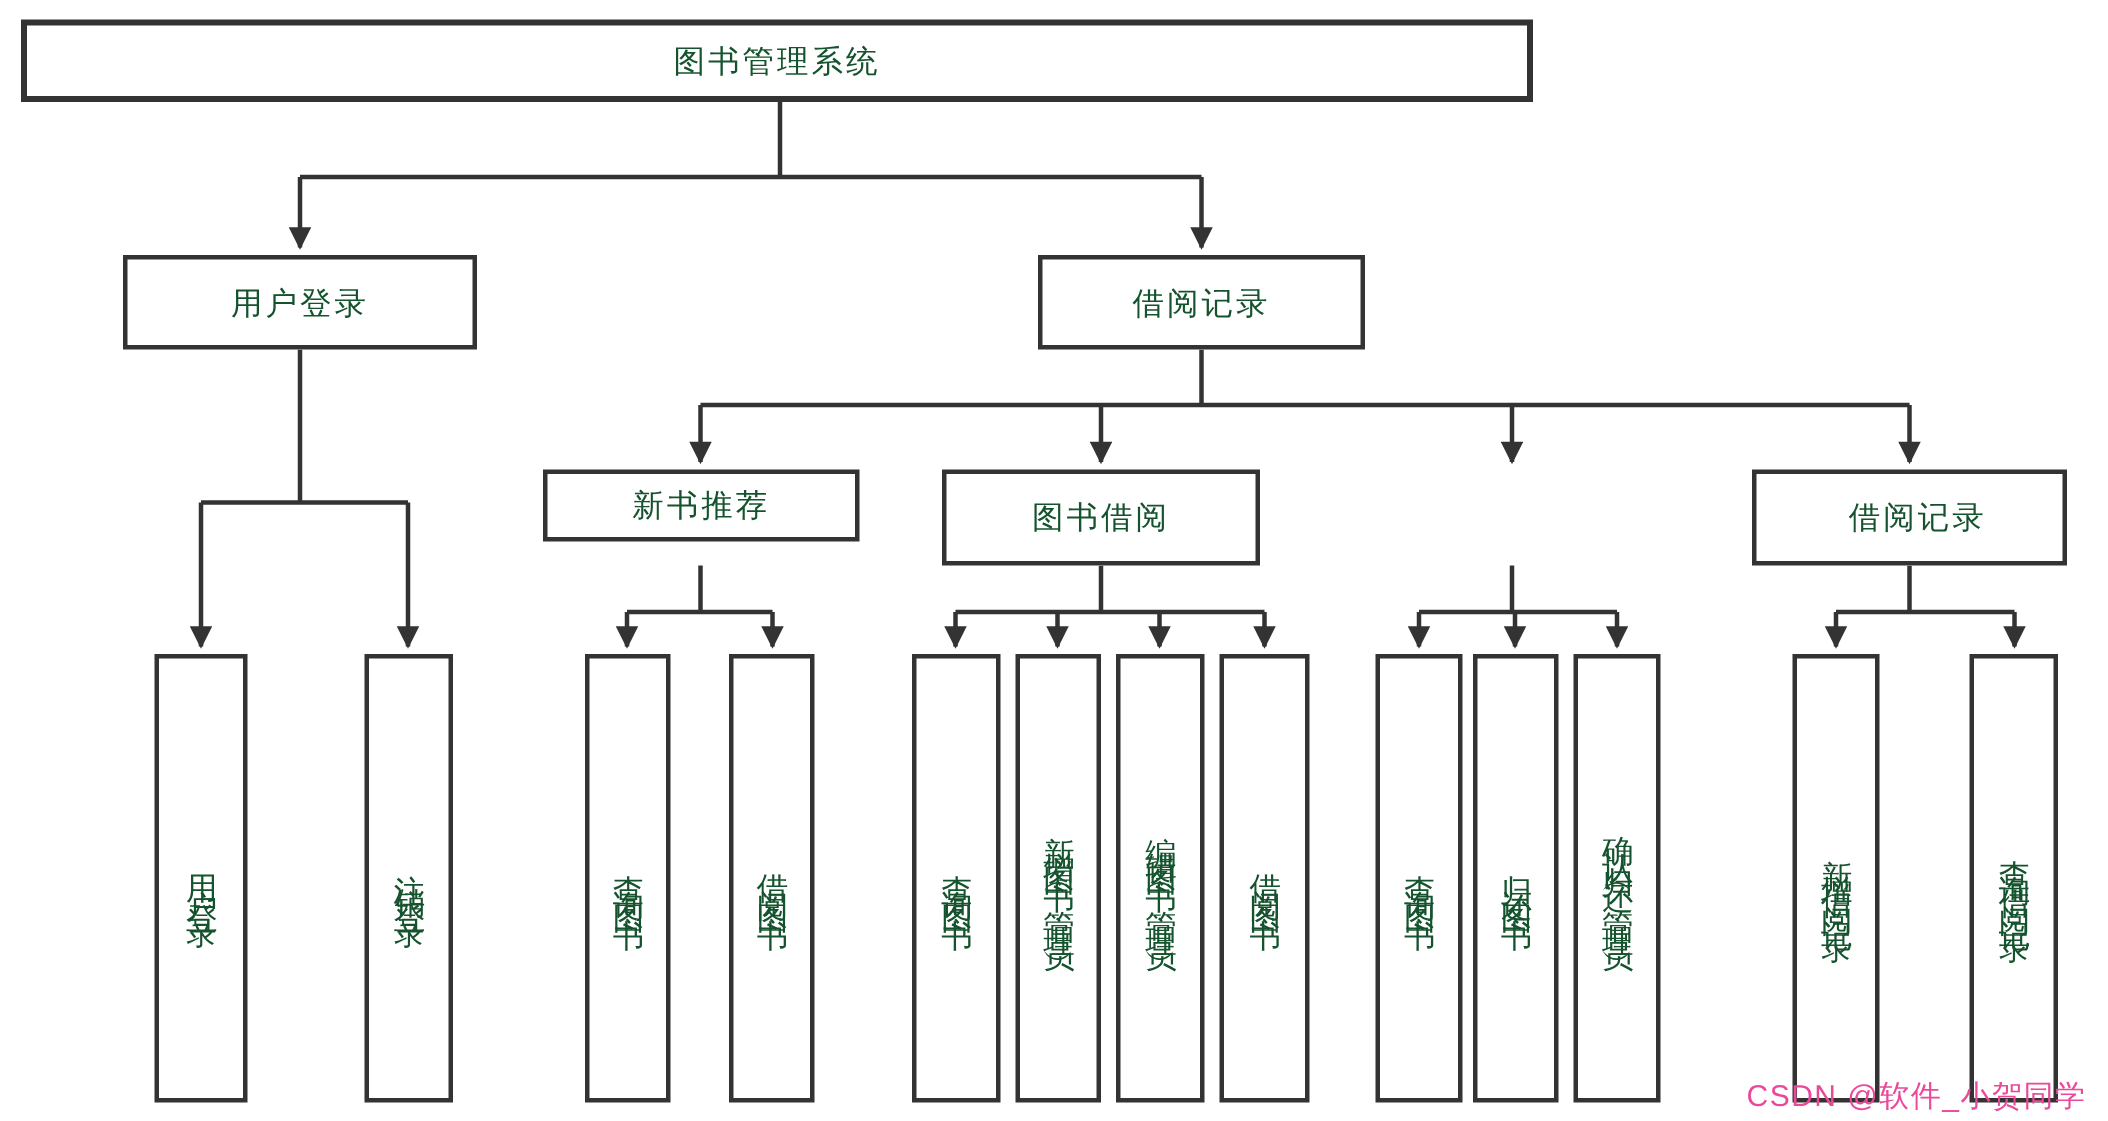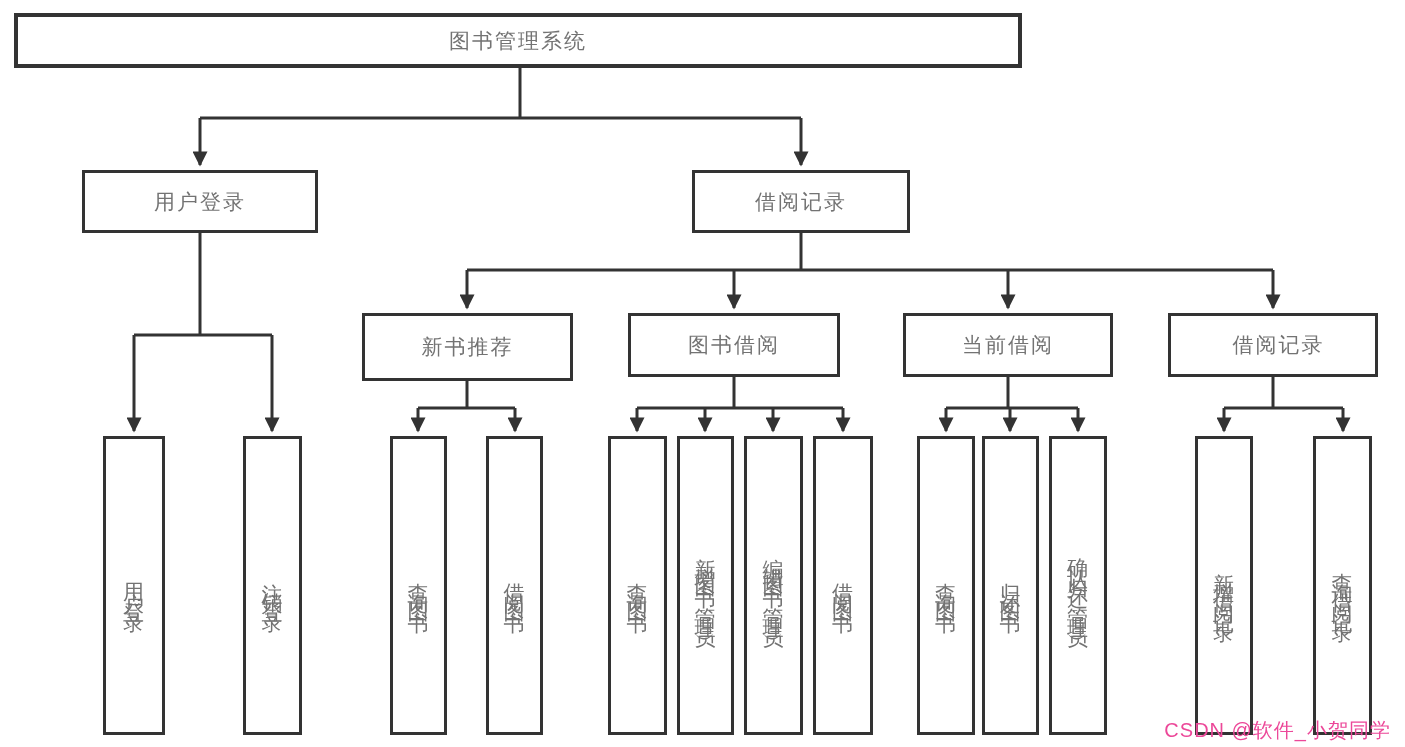--- a/index.html
+++ b/index.html
@@ -7,21 +7,21 @@
     position:relative; width:1405px; height:747px;
     background:#ffffff; overflow:hidden;
     font-family:"Liberation Sans","DejaVu Sans",sans-serif;
   }
   .connectors { position:absolute; left:0; top:0; width:1405px; height:747px; }
   .connectors path { stroke:#333333; stroke-width:3; fill:none; }
   .box {
     position:absolute; box-sizing:border-box;
     border:3px solid #333333; background:#ffffff;
     display:flex; align-items:center; justify-content:center;
-    color:#737373; font-size:21px; letter-spacing:2px;
+    color:#14532d; font-size:21px; letter-spacing:2px;
   }
   .root-box { border-width:4px; }
   .vbox { letter-spacing:0; }
   .vbox .vtext {
     writing-mode:vertical-rl; text-orientation:mixed;
     letter-spacing:10px; font-size:21px; line-height:1;
   }
   .watermark {
     position:absolute; right:14px; bottom:3px;
     color:#ec4899; font-size:20px; letter-spacing:1px;
@@ -85,28 +85,25 @@
     <span>图书管理系统</span>
   </div>
 
   <div class="box" style="left:82px;top:170px;width:236px;height:63px;">
     <span>用户登录</span>
   </div>
   <div class="box" style="left:692px;top:170px;width:218px;height:63px;">
     <span>借阅记录</span>
   </div>
 
-  <div class="box" style="left:362px;top:313px;width:211px;height:68px;">
+  <div class="box" style="left:362px;top:313px;width:211px;height:48px;">
     <span>新书推荐</span>
   </div>
   <div class="box" style="left:628px;top:313px;width:212px;height:64px;">
     <span>图书借阅</span>
-  </div>
-  <div class="box" style="left:903px;top:313px;width:210px;height:64px;">
-    <span>当前借阅</span>
   </div>
   <div class="box" style="left:1168px;top:313px;width:210px;height:64px;padding-left:11px;">
     <span>借阅记录</span>
   </div>
 
   <div class="box vbox" style="left:103px;top:436px;width:62px;height:299px;">
     <span class="vtext">用户登录</span>
   </div>
   <div class="box vbox" style="left:243px;top:436px;width:59px;height:299px;">
     <span class="vtext">注销登录</span>

